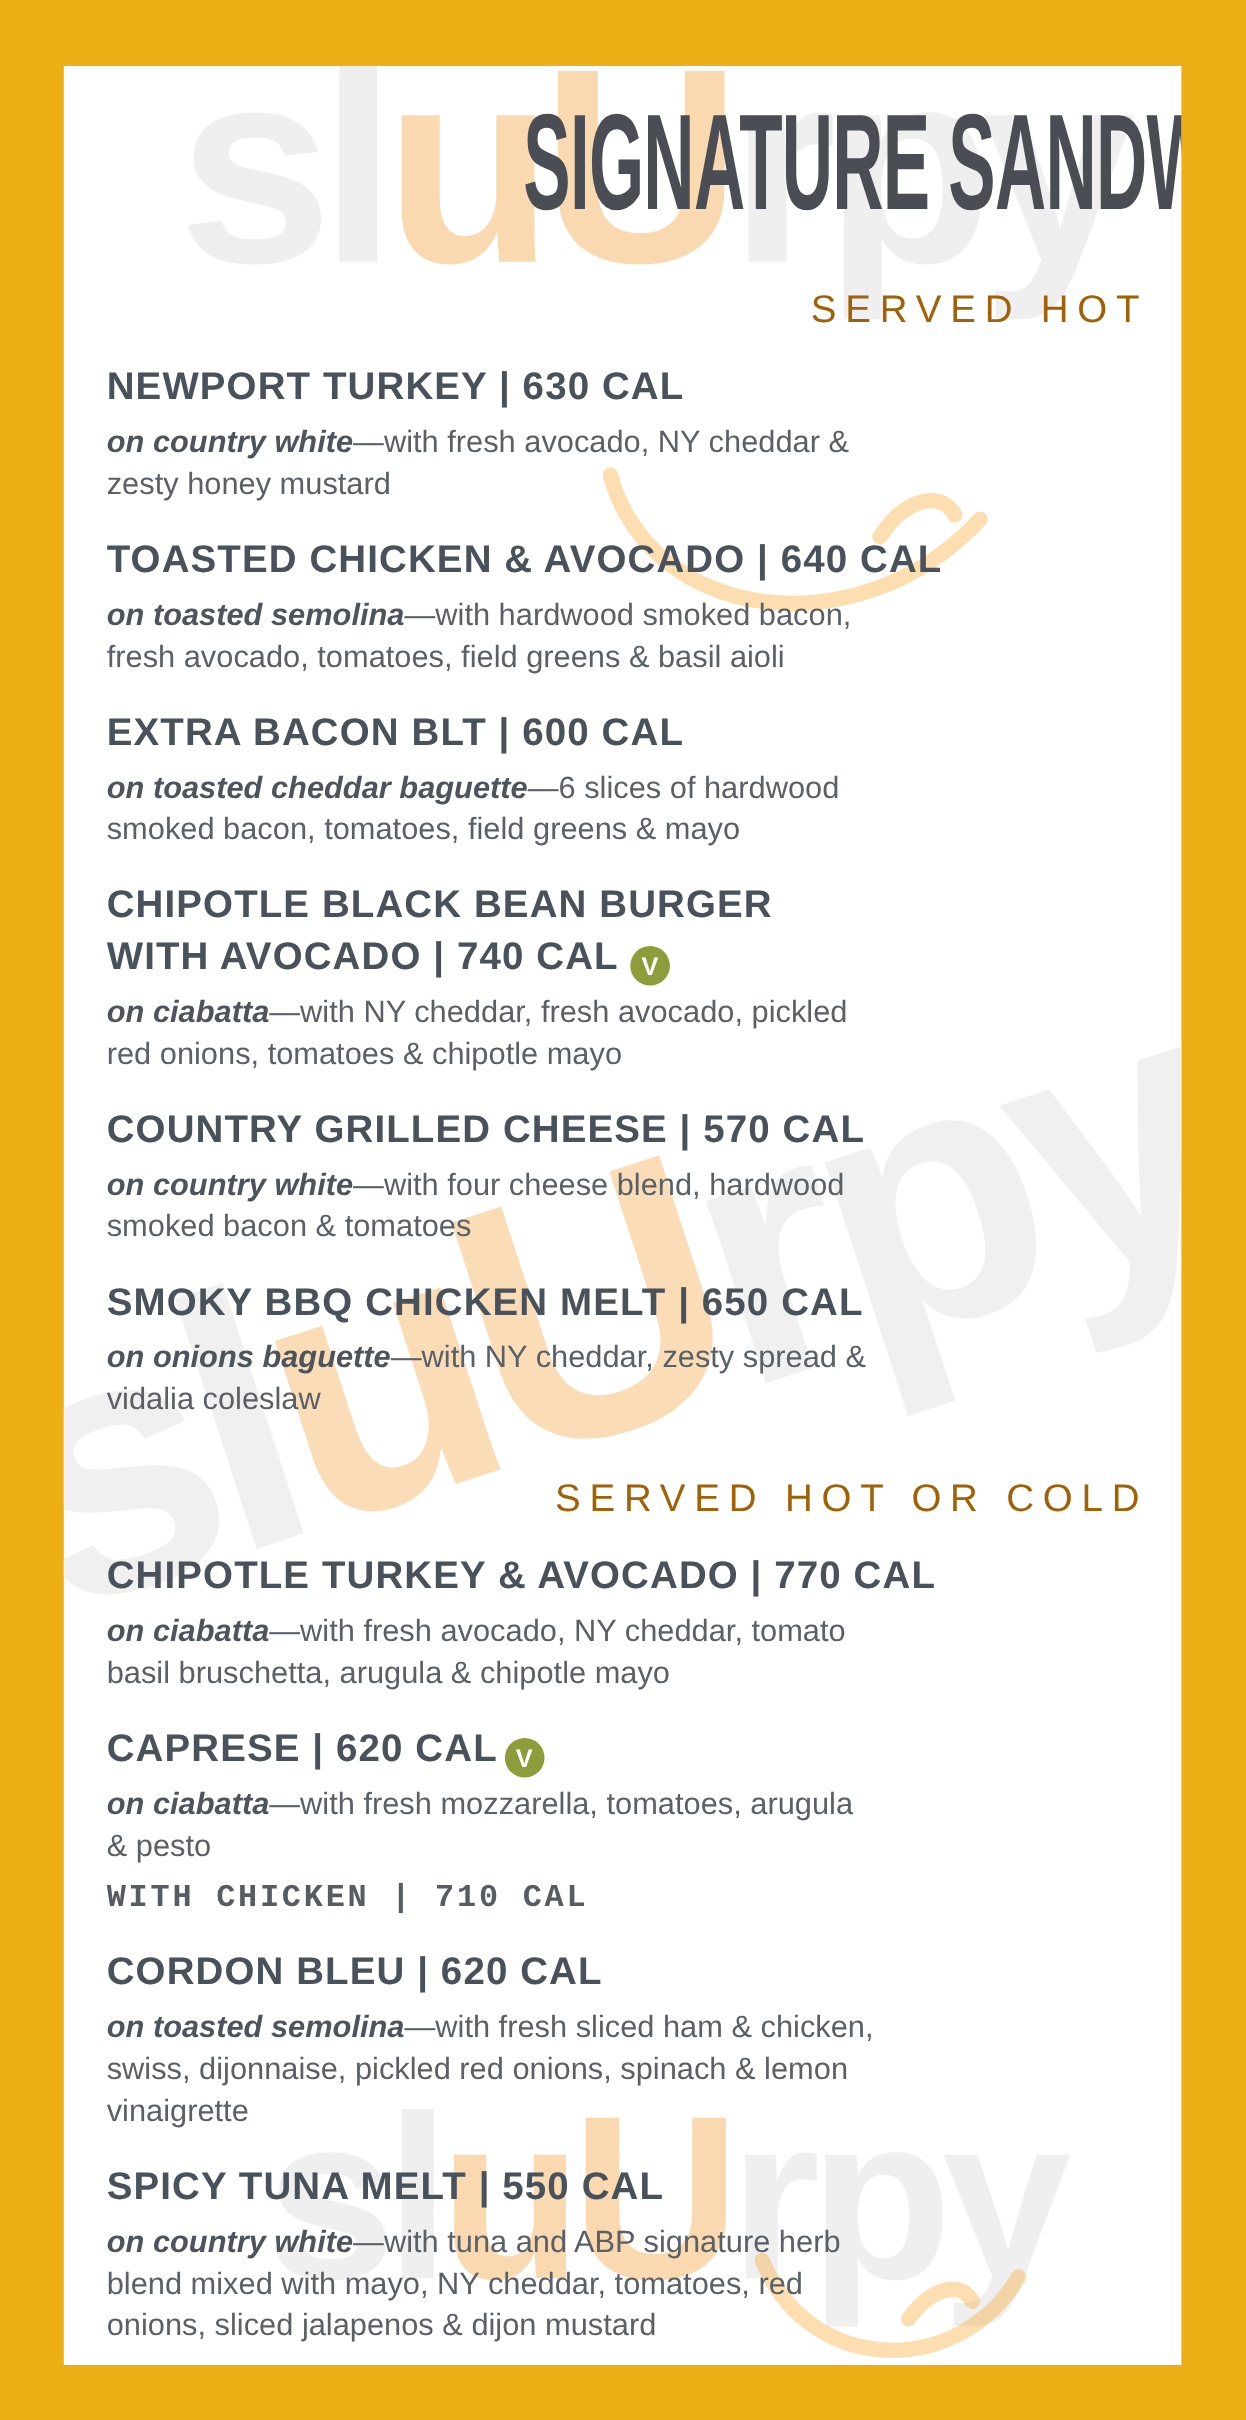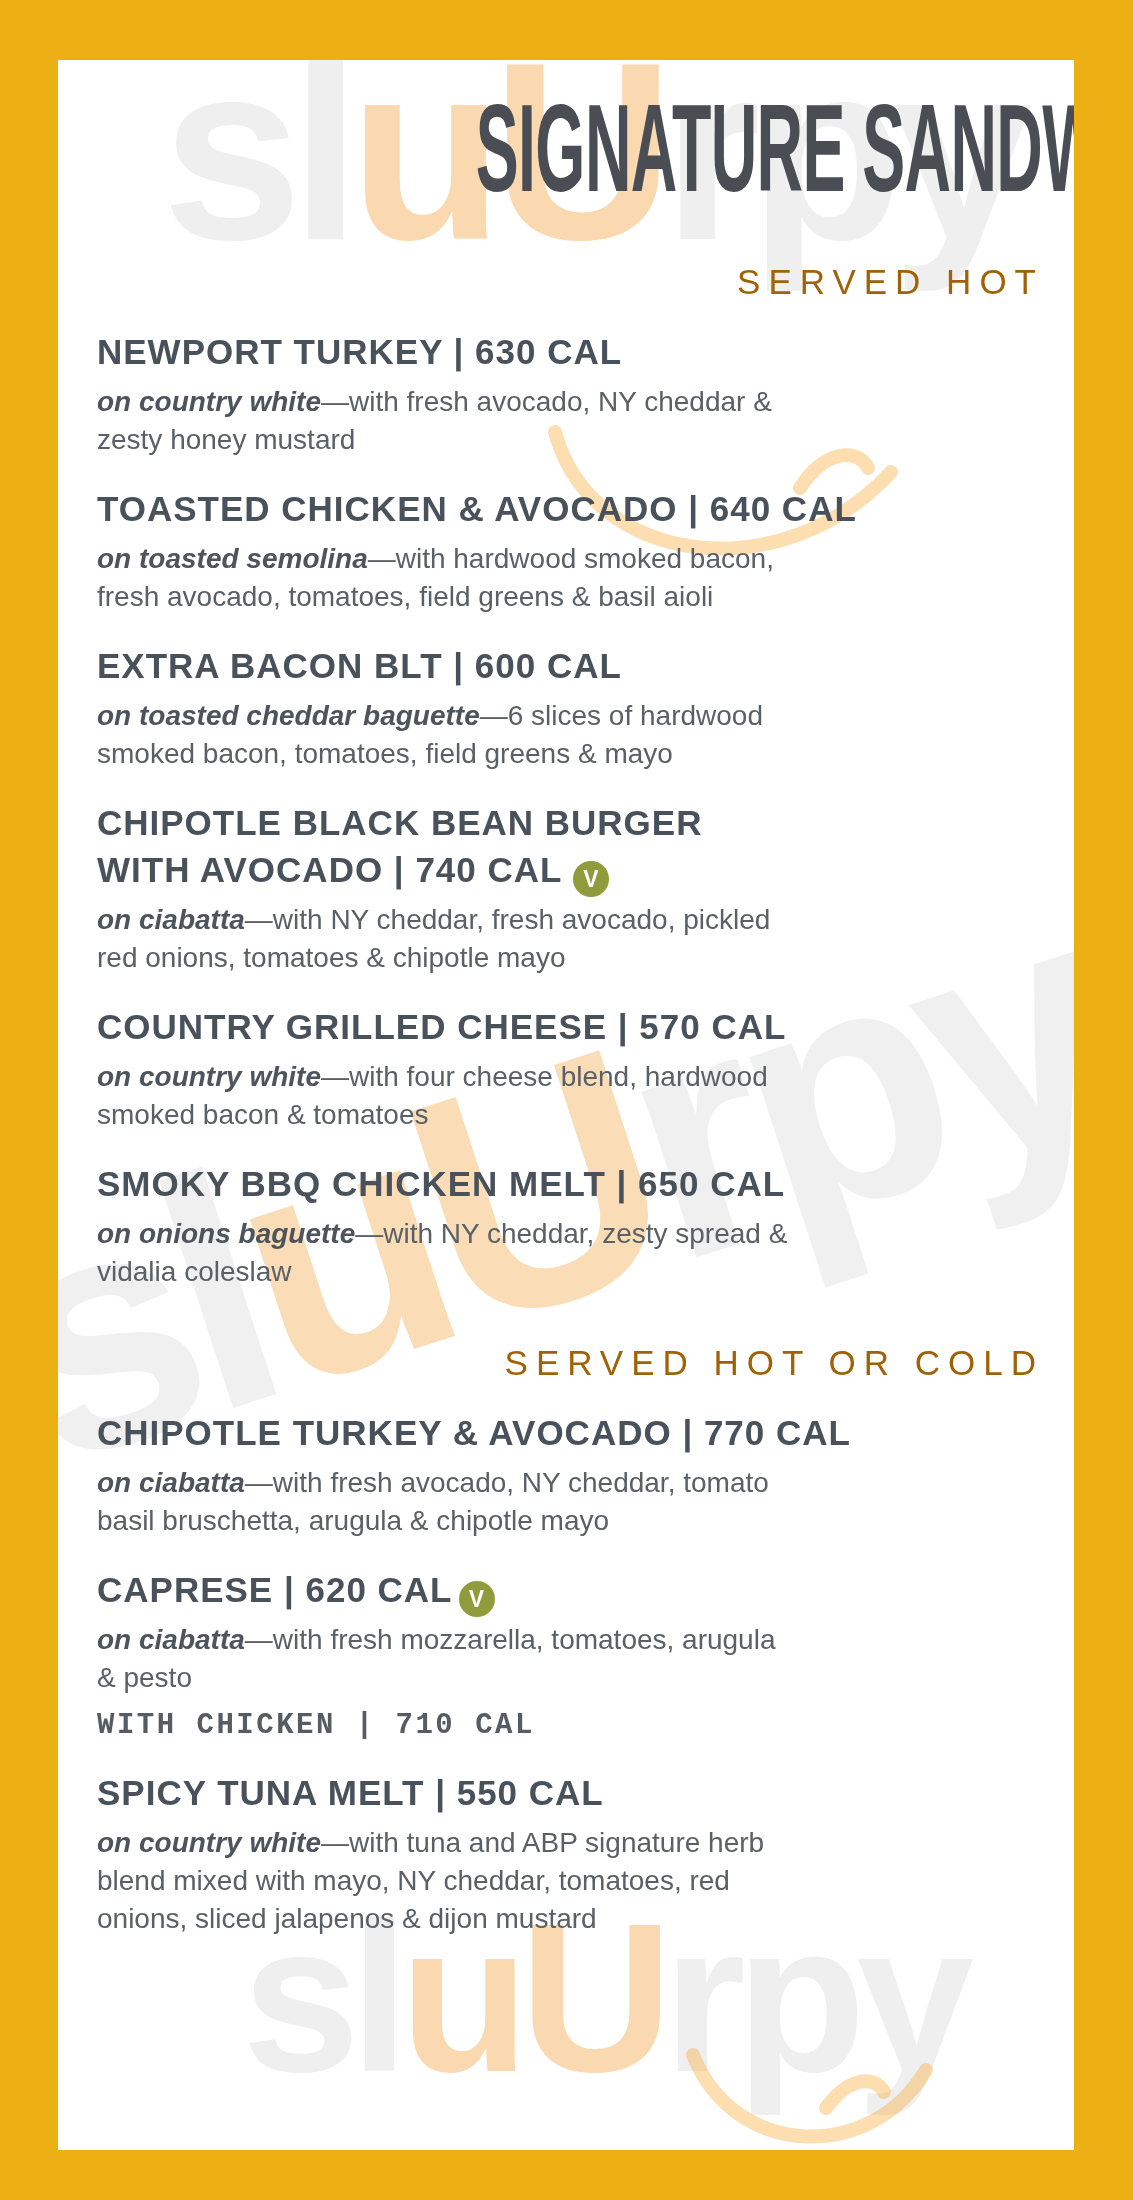--- a/index.html
+++ b/index.html
@@ -190,20 +190,26 @@
 basil bruschetta, arugula &amp; chipotle mayo</span></p>
       </div>
 
       <div class="item">
         <div class="item-name-row"><span class="item-name">CAPRESE | 620 CAL</span><span class="veg-badge"><span class="v">V</span></span></div>
         <p class="item-desc"><span class="bread">on ciabatta</span><span>—with fresh mozzarella, tomatoes, arugula
 &amp; pesto</span></p>
         <p class="sub-line">WITH CHICKEN | 710 CAL</p>
       </div>
 
+      <div class="item">
+        <div class="item-name-row"><span class="item-name">CORDON BLEU | 620 CAL</span></div>
+        <p class="item-desc"><span class="bread">on toasted semolina</span><span>—with fresh sliced ham &amp; chicken,
+swiss, dijonnaise, pickled red onions, spinach &amp; lemon
+vinaigrette</span></p>
+      </div>
 
       <div class="item">
         <div class="item-name-row"><span class="item-name">SPICY TUNA MELT | 550 CAL</span></div>
         <p class="item-desc"><span class="bread">on country white</span><span>—with tuna and ABP signature herb
 blend mixed with mayo, NY cheddar, tomatoes, red
 onions, sliced jalapenos &amp; dijon mustard</span></p>
       </div>
     </section>
 
   </div>

